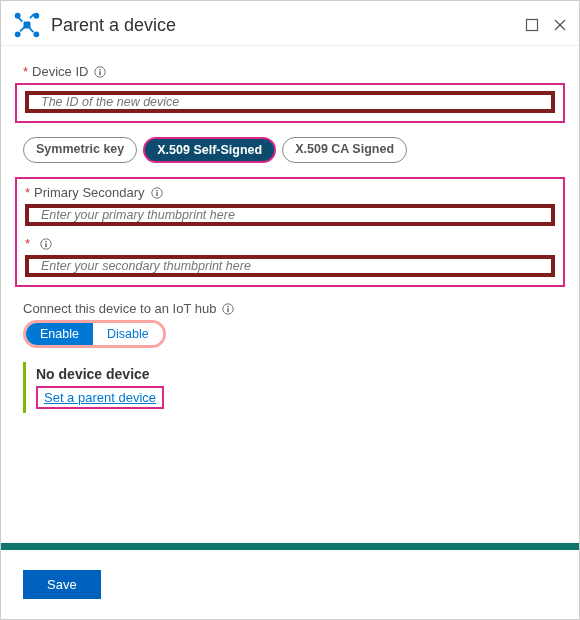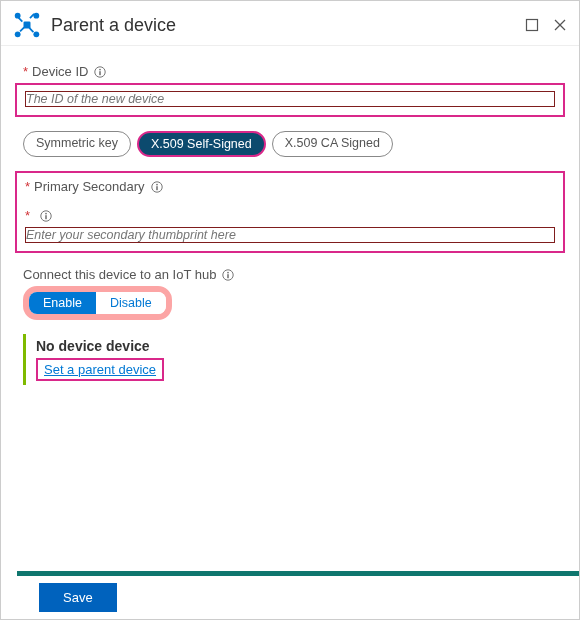--- a/index.html
+++ b/index.html
@@ -51,33 +51,34 @@
   }
   .req { color: #d13438; margin-right: 4px; }
   .info-icon {
     display: inline-block;
     margin-left: 6px;
     width: 12px; height: 12px;
     color: #767676;
   }
   input.text {
     width: 100%;
-    height: 16px;
-    border: 1px solid #7f1d1d;
-    padding: 2px 0;
+    height: 22px;
+    border: 4px solid #7f1d1d;
+    padding: 2px 12px;
     font-size: 12.5px;
     font-style: italic;
     color: #666;
     outline: none;
   }
   input.text::placeholder { color: #767676; font-style: italic; }
   .seg-group {
     display: flex;
     gap: 6px;
     margin-top: 4px;
+    font-weight: bold;
   }
   .seg {
     border: 1px solid #888;
     border-radius: 14px;
     padding: 4px 12px;
     font-size: 12.5px;
     background: #fff;
     color: #555;
     cursor: pointer;
     line-height: 14px;
@@ -88,21 +89,21 @@
     color: #fff;
   }
   .seg.blue-active {
     background: #0078d4;
     border-color: #0078d4;
     color: #fff;
   }
   .seg.blue-text { color: #0078d4; }
   .toggle-pair {
     display: flex;
-    border: 6px solid #fca5a5;
+    border: 3px solid #fca5a5;
     border-radius: 14px;
     overflow: hidden;
     width: max-content;
   }
   .toggle-pair .seg {
     border: none;
     border-radius: 0;
     padding: 4px 14px;
   }
   .highlight-box {
@@ -121,23 +122,23 @@
     font-size: 13px;
     cursor: pointer;
     display: inline-block;
     margin-top: 4px;
     border: 2px solid #d9288a;
     padding: 2px 6px;
     text-decoration: underline;
   }
   .footer {
     position: absolute;
-    bottom: 0; left: 16px; right: 0;
-    border-top: 5px solid #0f766e;
-    padding: 7px 22px;
+    bottom: 0; left: 0; right: 0;
+    border-top: 7px solid #0f766e;
+    padding: 20px 22px;
   }
   .save-btn {
     background: #0062bd;
     color: #fff;
     border: none;
     padding: 7px 24px;
     font-size: 13px;
     cursor: pointer;
   }
 </style>
@@ -196,20 +197,21 @@
   <div class="highlight-box">
     <div class="label-line">
       <span class="req">*</span>
       <span>Primary Secondary</span>
       <svg class="info-icon" viewBox="0 0 12 12">
           <circle cx="6" cy="6" r="5.2" fill="none" stroke="currentColor" stroke-width="1"></circle>
           <circle cx="6" cy="3.6" r="0.9" fill="currentColor"></circle>
           <rect x="5.2" y="5.2" width="1.6" height="4" fill="currentColor"></rect>
         </svg>
     </div>
+    <input class="text" type="text" placeholder="Enter your primary thumbprint here" style="">
     <div style="height:10px"></div>
     <div class="label-line">
       <span class="req">*</span>
       <svg class="info-icon" viewBox="0 0 12 12">
           <circle cx="6" cy="6" r="5.2" fill="none" stroke="currentColor" stroke-width="1"></circle>
           <circle cx="6" cy="3.6" r="0.9" fill="currentColor"></circle>
           <rect x="5.2" y="5.2" width="1.6" height="4" fill="currentColor"></rect>
         </svg>
     </div>
     <input class="text" type="text" placeholder="Enter your secondary thumbprint here" style="">

